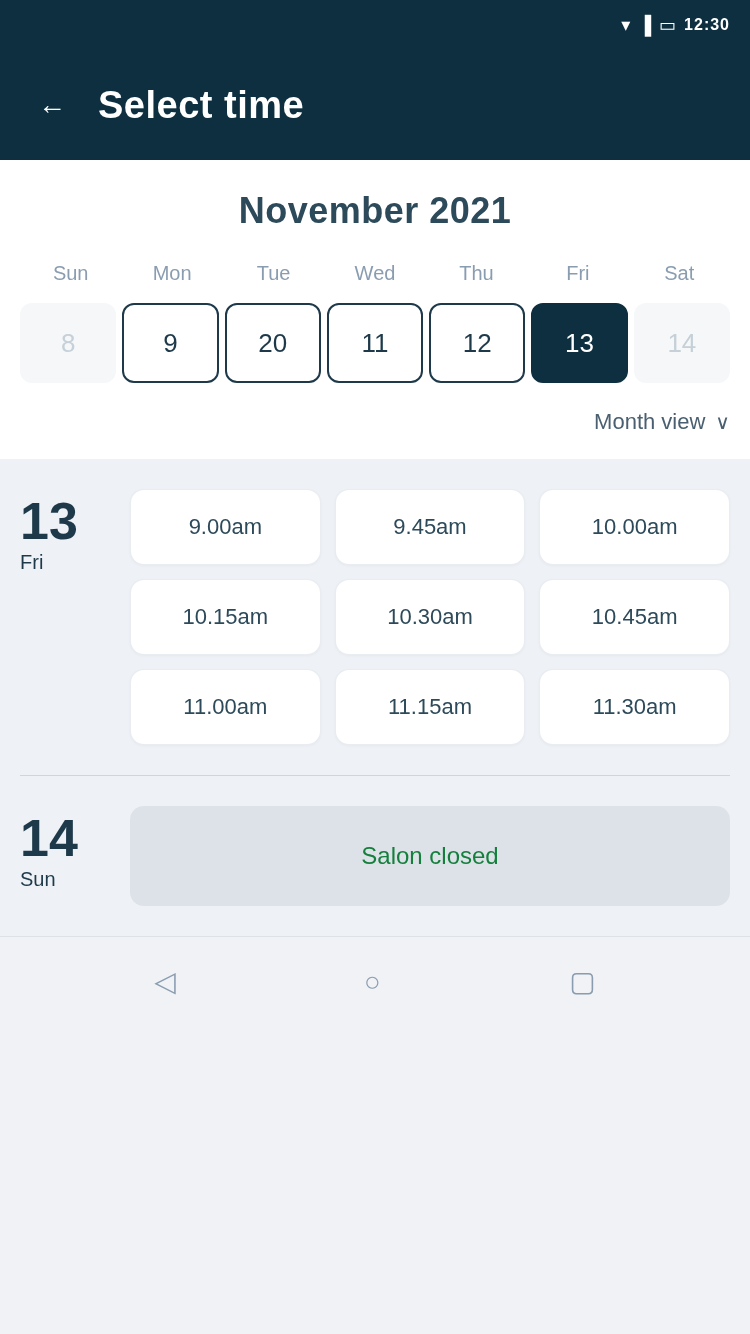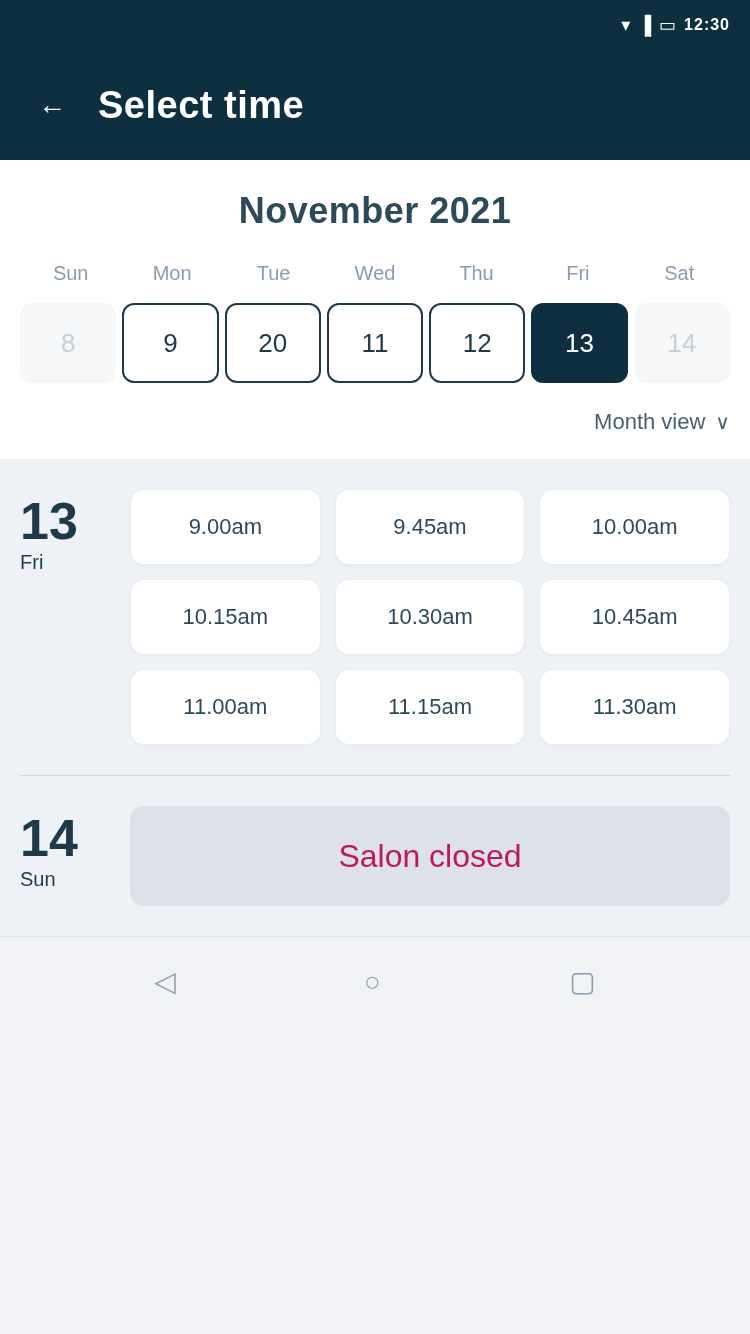--- a/index.html
+++ b/index.html
@@ -203,22 +203,22 @@
     }
 
     .salon-closed {
       flex: 1;
       background: #dde2e8;
       border-radius: 14px;
       height: 100px;
       display: flex;
       align-items: center;
       justify-content: center;
-      font-size: 32px;
-      color: #be185d;
+      font-size: 24px;
+      color: #15803d;
     }
 
     
     .nav-bar {
       background: #f0f2f5;
       height: 90px;
       display: flex;
       align-items: center;
       justify-content: space-around;
       padding: 0 60px;

